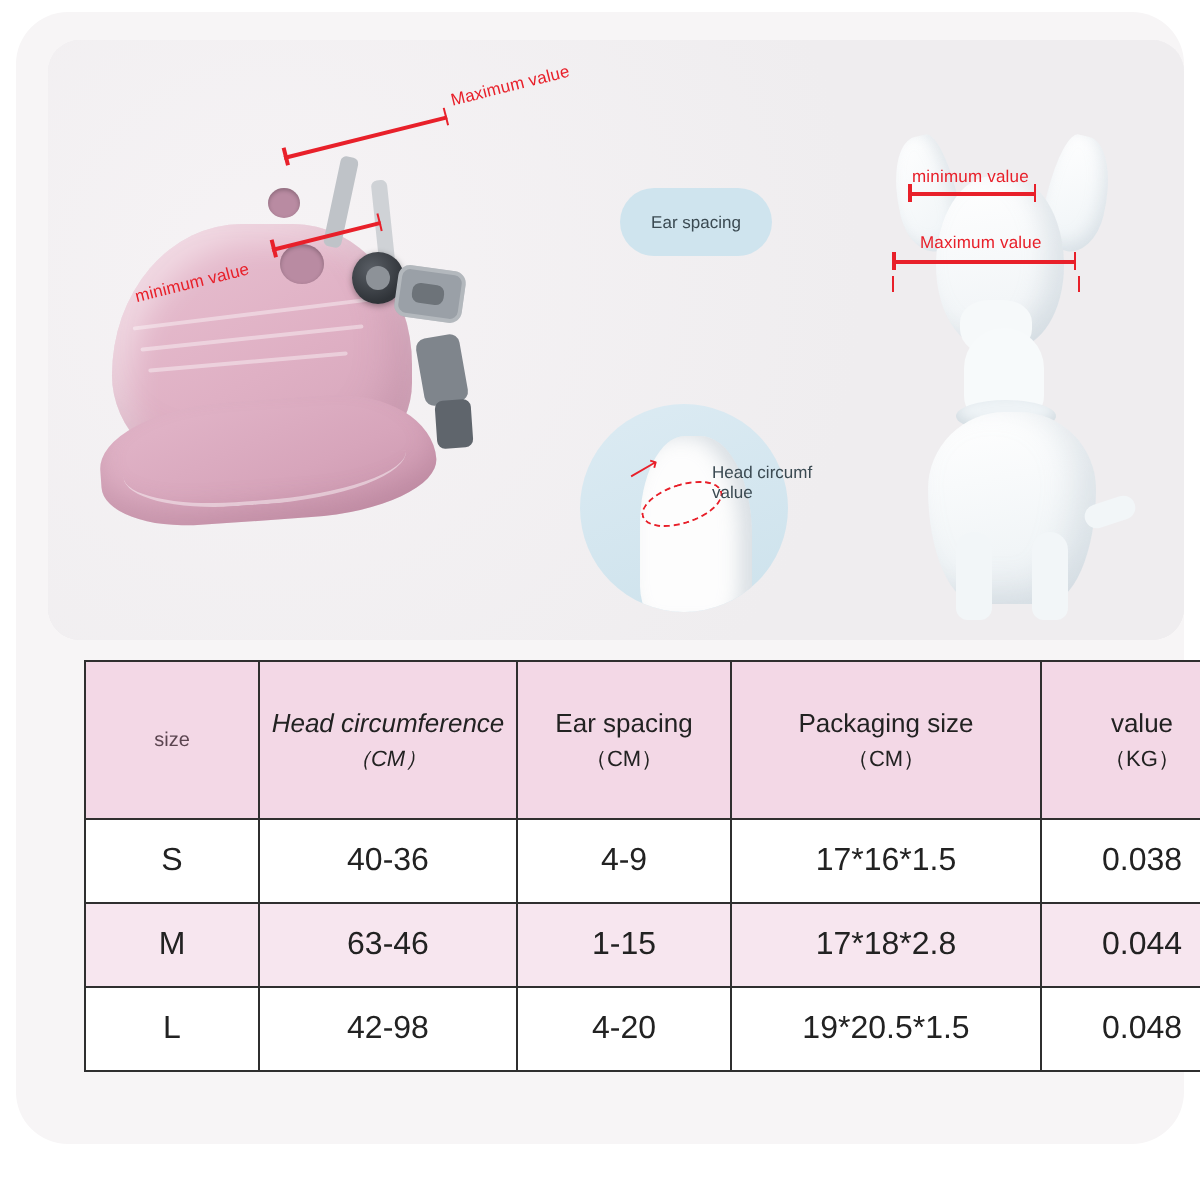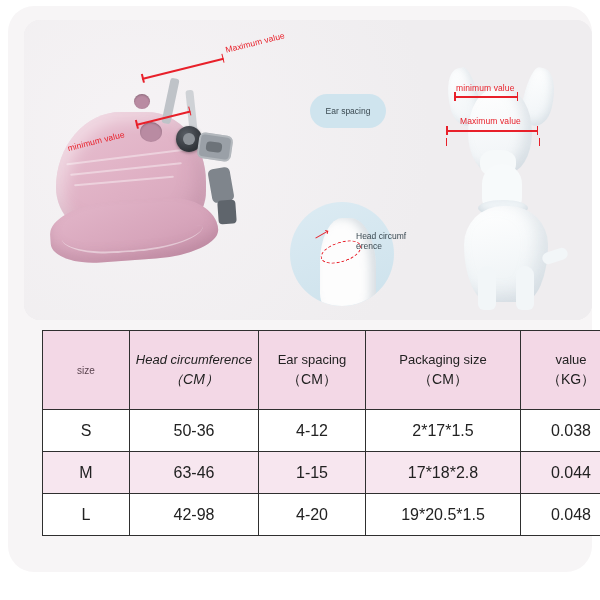--- a/index.html
+++ b/index.html
@@ -436,21 +436,21 @@
     font-size: 16px;
   }
   table.size-table tbody tr.alt td {
     background: #f7e6ef;
   }
   .col-size   { width: 78px; }
   .col-head   { width: 120px; font-style: italic; }
   .col-ear    { width: 98px; }
   .col-pack   { width: 146px; }
   .col-weight { width: 92px; }
-  .hdr-unit { display: block; font-size: 14px; }
+  .hdr-unit { display: block; font-size: 11px; }
 </style>
 </head>
 <body>
 
 <div id="page">
   <div class="card">
 
     <div class="illus">
       <div class="illus-bg-soft"></div>
 
@@ -491,21 +491,21 @@
 
       <div class="bubble-ear">
         <span>Ear spacing</span>
       </div>
 
       <div class="bubble-neck">
         <div class="neck-shape"></div>
         <div class="neck-band"></div>
         <div class="neck-arrow">⟶</div>
       </div>
-      <div class="neck-label">Head circumf erence</div>
+      <div class="neck-label">Head circumf value</div>
 
       <div class="dog">
         <div class="ear-l"></div>
         <div class="ear-r"></div>
         <div class="dog-head"></div>
         <div class="dog-muzzle"></div>
         <div class="dog-neck"></div>
         <div class="dog-collar"></div>
         <div class="dog-body"></div>
         <div class="dog-leg-l"></div>
@@ -552,23 +552,23 @@
             </td>
             <td class="col-weight">
               <span>value</span>
               <span class="hdr-unit">（KG）</span>
             </td>
           </tr>
         </thead>
         <tbody>
           <tr>
             <td>S</td>
-            <td>50-36</td>
-            <td>4-12</td>
-            <td>2*17*1.5</td>
+            <td>40-36</td>
+            <td>4-9</td>
+            <td>17*16*1.5</td>
             <td>0.038</td>
           </tr>
           <tr class="alt">
             <td>M</td>
             <td>63-46</td>
             <td>1-15</td>
             <td>17*18*2.8</td>
             <td>0.044</td>
           </tr>
           <tr>

